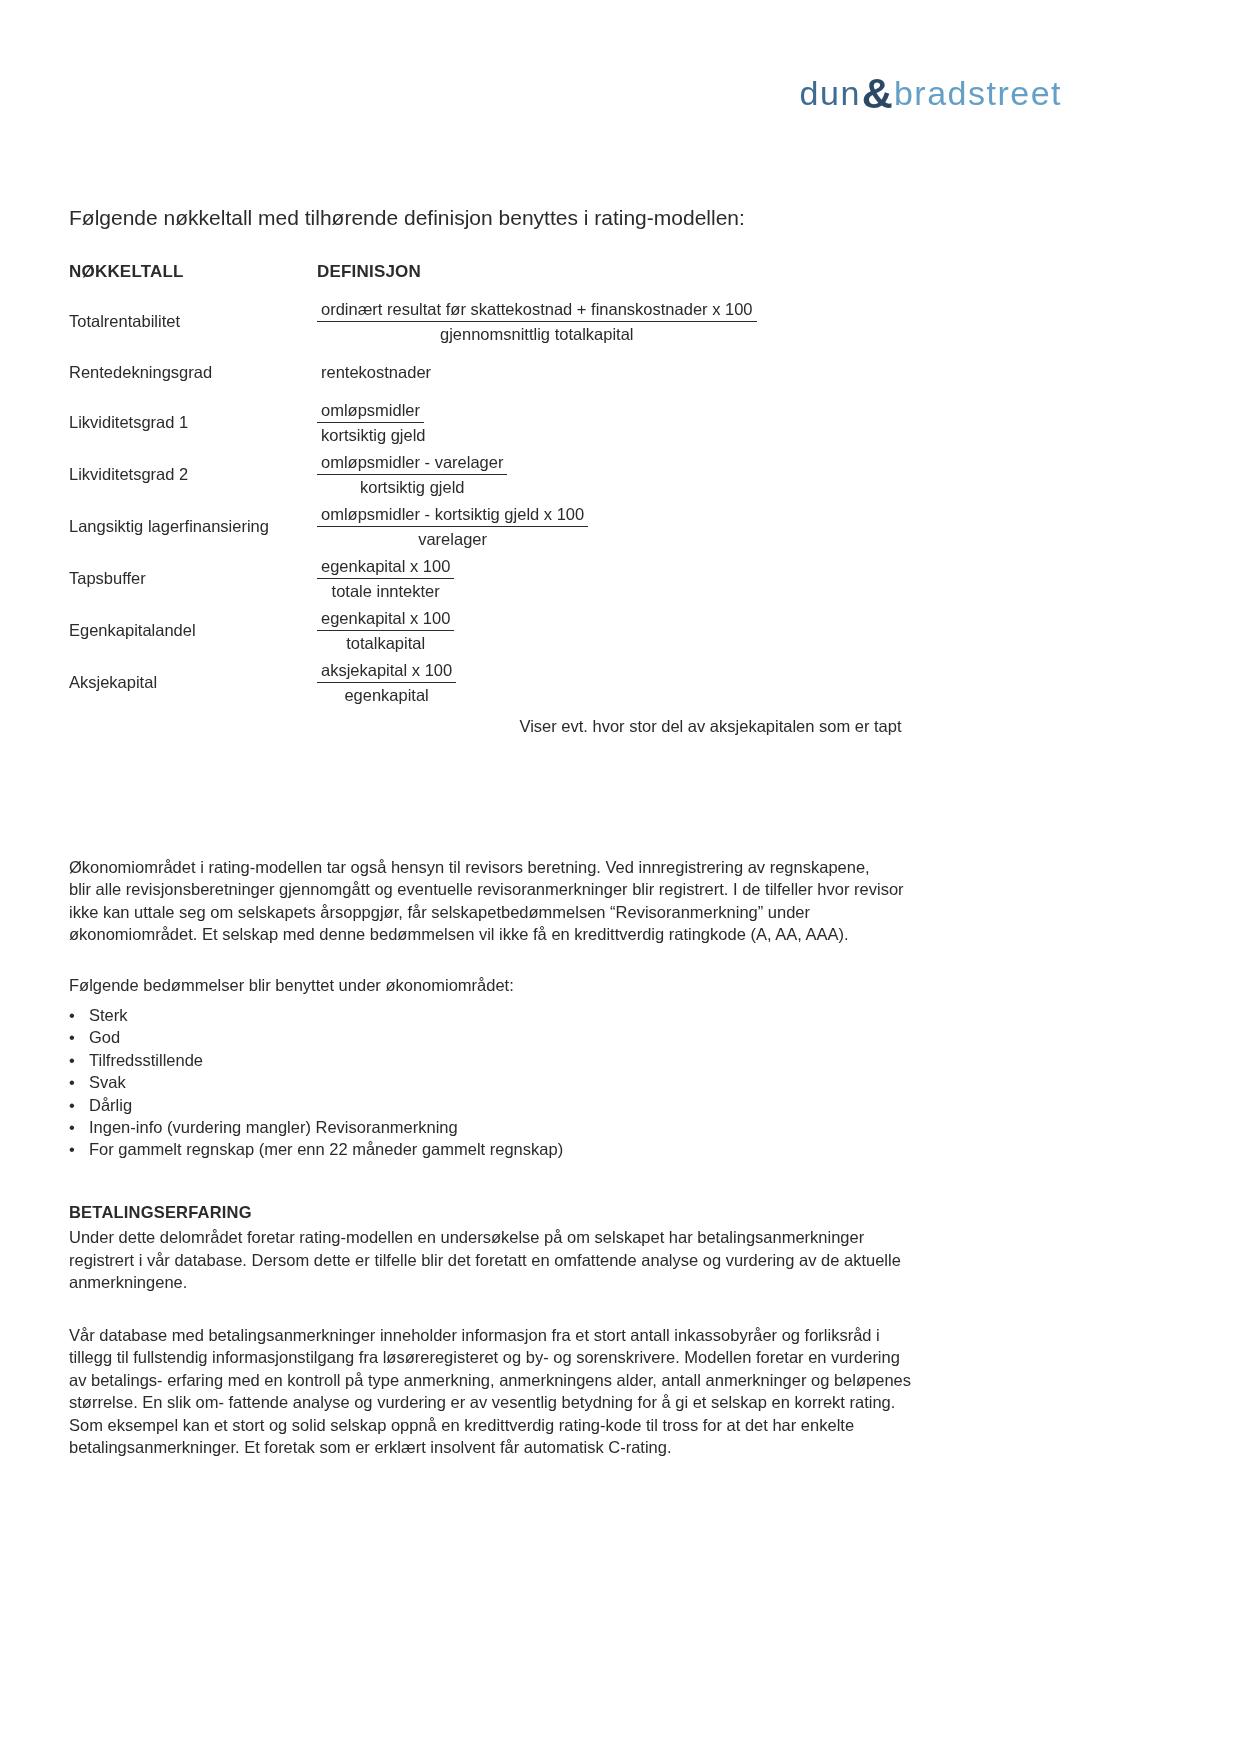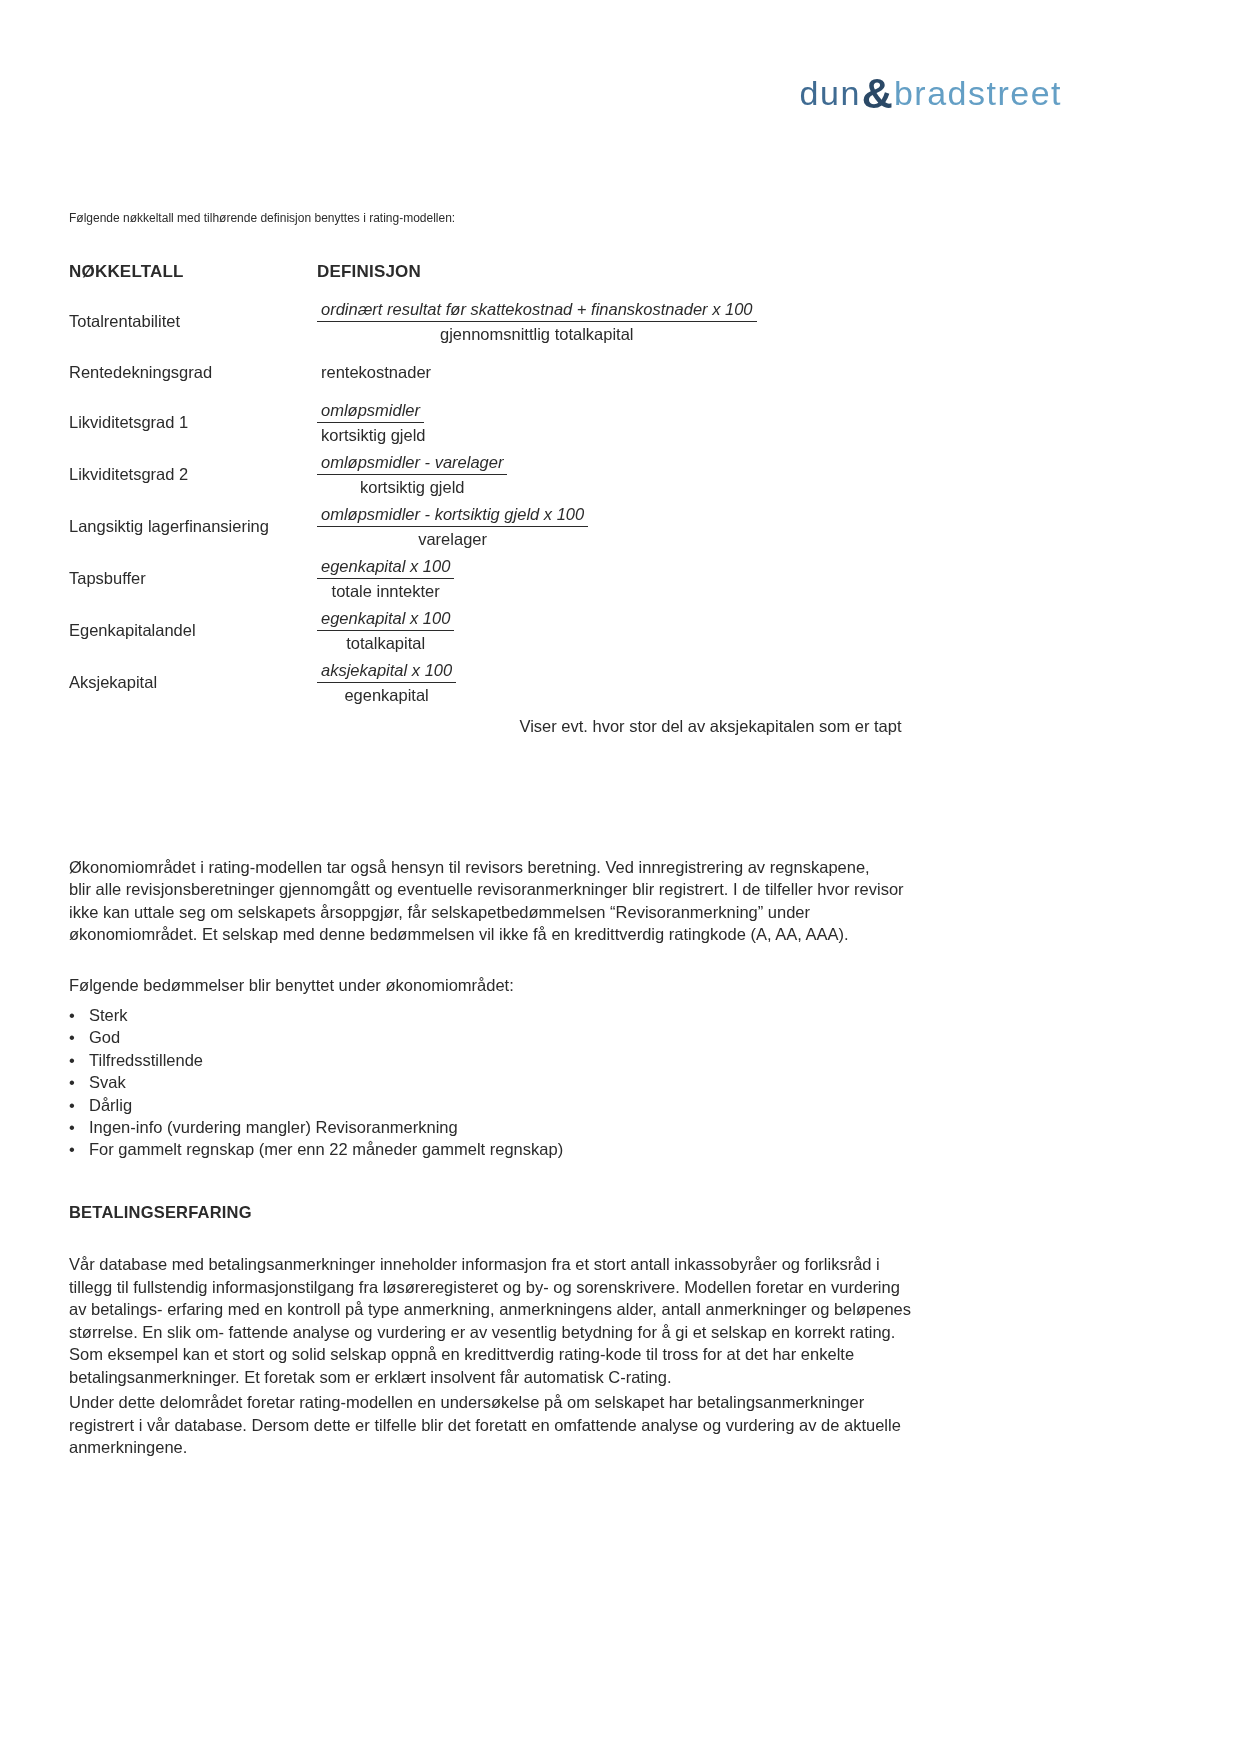--- a/index.html
+++ b/index.html
@@ -13,34 +13,34 @@
   .page { position:relative; width:1241px; height:1754px; background:#ffffff;border-radius:23px; }
 
   
   .logo { position:absolute; top:66px; right:179px; font-size:34px; line-height:48px; white-space:nowrap; }
   .logo-dun  { color:var(--logo-dun,#3f6b92); letter-spacing:1.5px; font-weight:500; }
   .logo-amp  { color:var(--logo-amp,#2b4967); font-size:43px; font-weight:600; margin:0 1px; position:relative; top:3px; }
   .logo-brad { color:var(--logo-brad,#649fc5); letter-spacing:1.5px; font-weight:500; }
 
   .content { position:absolute; left:69px; top:0; width:1035px; }
 
-  .intro { margin:207px 0 0 0; font-size:12px; line-height:22.5px; }
+  .intro { margin:207px 0 0 0; font-size:21px; line-height:22.5px; }
 
   
   .ratio-table { margin-top:32px; }
   .t-head { display:flex; margin-bottom:16px; }
   .t-row  { display:flex; align-items:center; min-height:45px; margin-bottom:4px; }
   .c1 { width:248px; flex:none; font-size:16.5px; }
   .c2 { flex:1; font-size:16.5px; }
   .h  { font-weight:bold; font-size:17px; letter-spacing:0.2px; }
 
   .fraction { display:inline-block; text-align:center; line-height:22.5px; vertical-align:top; }
   .fraction.left { text-align:left; }
   .num-line { display:block; }
-  .num { display:inline-block; border-bottom:1.5px solid #2b2b2b; padding:0 4px 1px 4px;font-style:italic; }
+  .num { display:inline-block; border-bottom:1.5px solid #2b2b2b; padding:0 4px 1px 4px; }
   .den { display:block; padding:1px 4px 0 4px; }
 
   .note-row { display:flex; margin-top:10px;text-align:center; }
   .note { font-size:16.5px; }
 
   
   .para { font-size:16.5px; line-height:22.5px; white-space:pre-line; margin:0; }
   #economy-para { margin-top:120px; }
   #assess-intro { margin-top:28px; }
 
@@ -189,27 +189,27 @@
           <span class="bullet-glyph">•</span>
           <span>Ingen-info (vurdering mangler) Revisoranmerkning</span>
         </li>
         <li>
           <span class="bullet-glyph">•</span>
           <span>For gammelt regnskap (mer enn 22 måneder gammelt regnskap)</span>
         </li>
       </ul>
 
     <h3 class="pay-head">BETALINGSERFARING</h3>
+    <p class="para" id="pay-para1">Under dette delområdet foretar rating-modellen en undersøkelse på om selskapet har betalingsanmerkninger
+registrert i vår database. Dersom dette er tilfelle blir det foretatt en omfattende analyse og vurdering av de aktuelle
+anmerkningene.</p>
     <p class="para" id="pay-para2">Vår database med betalingsanmerkninger inneholder informasjon fra et stort antall inkassobyråer og forliksråd i
 tillegg til fullstendig informasjonstilgang fra løsøreregisteret og by- og sorenskrivere. Modellen foretar en vurdering
 av betalings- erfaring med en kontroll på type anmerkning, anmerkningens alder, antall anmerkninger og beløpenes
 størrelse. En slik om- fattende analyse og vurdering er av vesentlig betydning for å gi et selskap en korrekt rating.
 Som eksempel kan et stort og solid selskap oppnå en kredittverdig rating-kode til tross for at det har enkelte
 betalingsanmerkninger. Et foretak som er erklært insolvent får automatisk C-rating.</p>
-    <p class="para" id="pay-para1">Under dette delområdet foretar rating-modellen en undersøkelse på om selskapet har betalingsanmerkninger
-registrert i vår database. Dersom dette er tilfelle blir det foretatt en omfattende analyse og vurdering av de aktuelle
-anmerkningene.</p>
 
   </div>
 
   <div class="footer">4. Ratingfordeling og konkursrisiko - Side 7</div>
 
 </div>
 
 </body></html>

